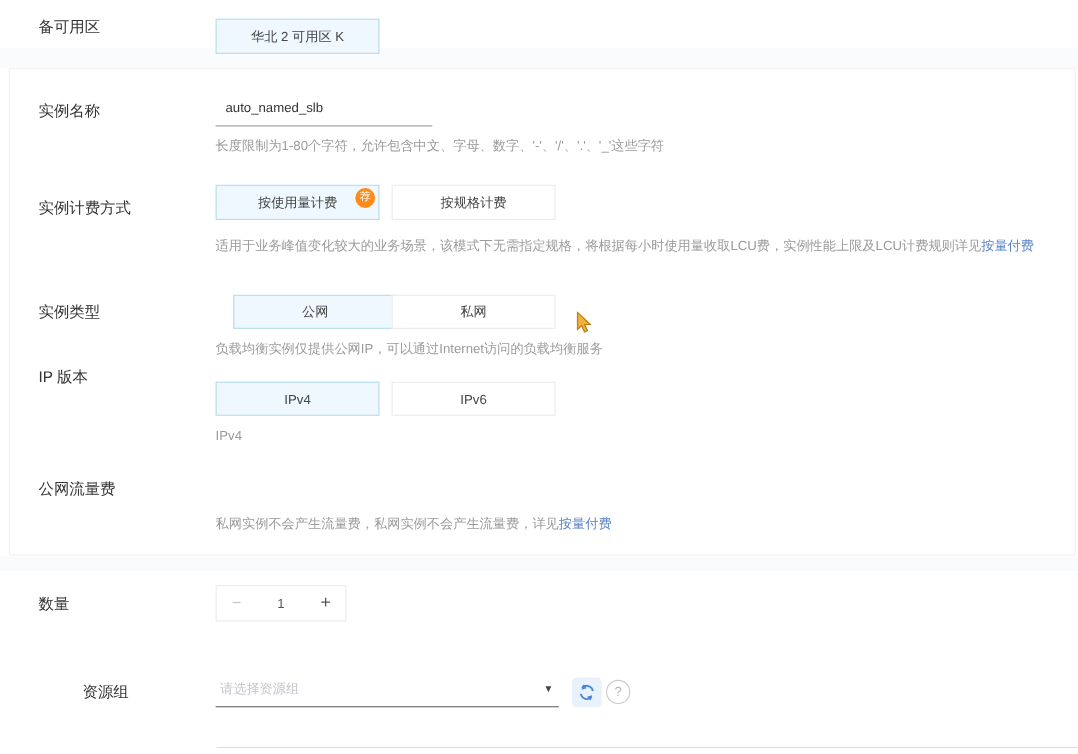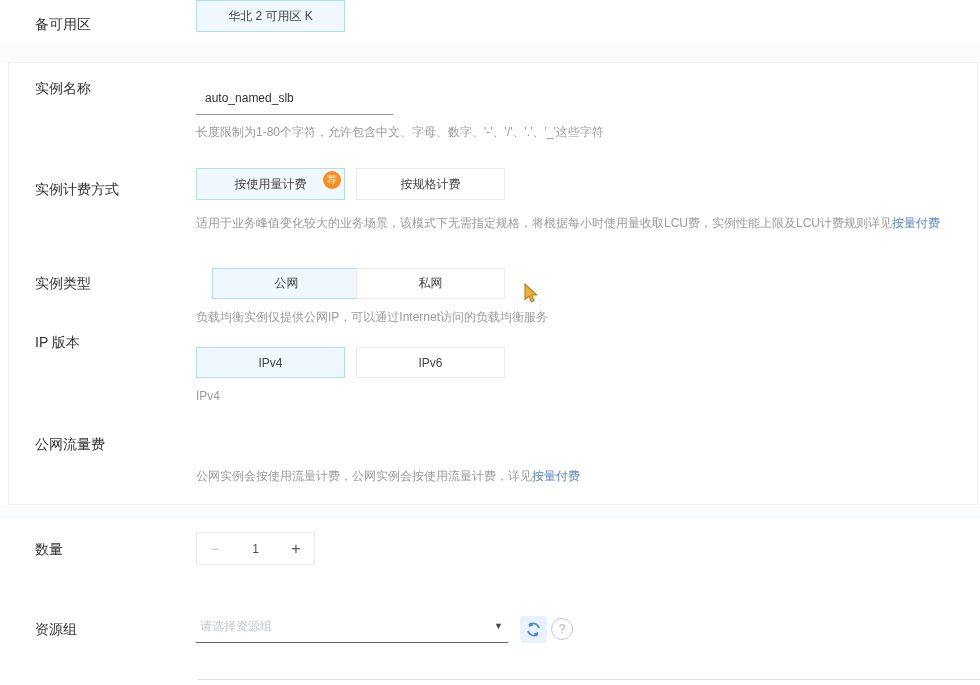--- a/index.html
+++ b/index.html
@@ -50,23 +50,23 @@
 </head>
 <body>
 
 <div id="stage">
 
   <div class="band" style="top:44px;height:18px;"></div>
   <div class="band" style="top:506px;height:13px;"></div>
   <div class="card"></div>
 
   <div class="field-label" style="top:16px;">备可用区</div>
-  <div class="opt-btn selected" style="left:196px;top:0;">华北 2 可用区 K</div>
+  <div class="opt-btn selected" style="left:196px;top:17px;">华北 2 可用区 K</div>
 
-  <div class="field-label" style="top:80px;">实例名称</div>
+  <div class="field-label" style="top:92px;">实例名称</div>
   <div class="input-text" style="left:205px;top:91px;">auto_named_slb</div>
   <div class="underline" style="left:196px;top:114px;width:197px;"></div>
   <div class="desc" style="left:196px;top:124px;">长度限制为1-80个字符，允许包含中文、字母、数字、'-'、'/'、'.'、'_'这些字符</div>
 
   <div class="field-label" style="top:181px;">实例计费方式</div>
   <div class="opt-btn selected" style="left:196px;top:168px;">
     <span>按使用量计费</span>
     <span class="badge">荐</span>
   </div>
   <div class="opt-btn" style="left:356px;top:168px;">按规格计费</div>
@@ -79,31 +79,31 @@
   <div class="opt-btn h31" style="left:356px;top:268px;">私网</div>
   <div class="desc" style="left:196px;top:309px;text-align:right;">负载均衡实例仅提供公网IP，可以通过Internet访问的负载均衡服务</div>
 
   <div class="field-label" style="top:334px;">IP 版本</div>
   <div class="opt-btn selected h31" style="left:196px;top:347px;">IPv4</div>
   <div class="opt-btn h31" style="left:356px;top:347px;">IPv6</div>
   <div class="desc" style="left:196px;top:389px;">IPv4</div>
 
   <div class="field-label" style="top:436px;">公网流量费</div>
   <div class="desc" style="left:196px;top:468px;">
-    <span>公网实例会按使用流量计费，公网实例会按使用流量计费，详见</span><span class="link">按量付费</span>
+    <span>私网实例不会产生流量费，私网实例不会产生流量费，详见</span><span class="link">按量付费</span>
   </div>
 
   <div class="field-label" style="top:541px;">数量</div>
   <div class="stepper">
     <span class="minus">−</span>
     <span class="value">1</span>
     <span class="plus">+</span>
   </div>
 
-  <div class="field-label" style="top:621px;">资源组</div>
+  <div class="field-label" style="top:621px;margin-left:40px;">资源组</div>
   <div class="select-placeholder">请选择资源组</div>
   <div class="caret">▼</div>
   <div class="underline dark" style="left:196px;top:642px;width:312px;"></div>
   <div class="refresh-btn">
     <svg width="17" height="17" viewBox="0 0 20 20">
       <path d="M16.4 8.4 A6.7 6.7 0 0 0 4.8 5.2" fill="none" stroke="#4a86d2" stroke-width="2"></path>
       <polygon points="5.9,1.4 4.4,7.1 9.9,5.4" fill="#4a86d2"></polygon>
       <path d="M3.6 11.6 A6.7 6.7 0 0 0 15.2 14.8" fill="none" stroke="#4a86d2" stroke-width="2"></path>
       <polygon points="14.1,18.6 15.6,12.9 10.1,14.6" fill="#4a86d2"></polygon>
     </svg>

